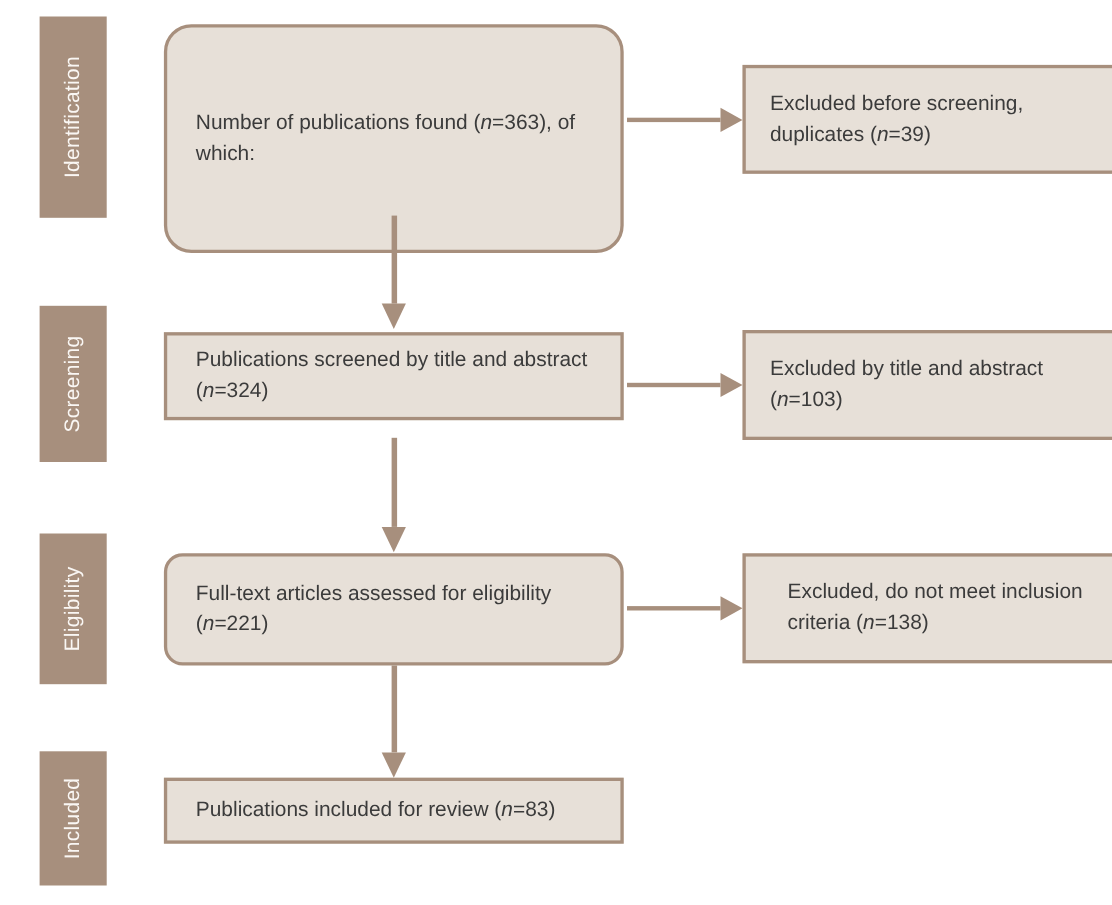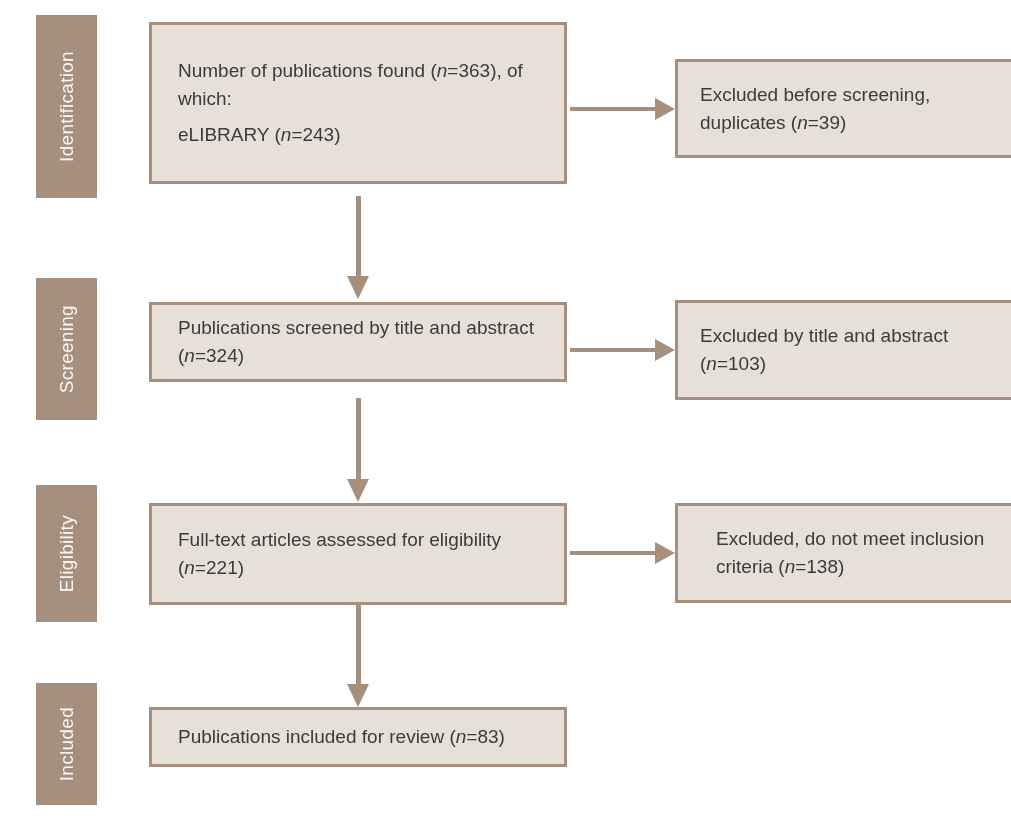--- a/index.html
+++ b/index.html
@@ -52,23 +52,23 @@
     border: 3px solid var(--border);
     display: flex;
     flex-direction: column;
     justify-content: center;
     font-size: 19px;
     line-height: 28px;
   }
   .flowbox p { margin: 0; }
   .flowbox p + p { margin-top: 8px; }
   .main-box { left: 149px; width: 418px; padding: 6px 20px 6px 26px; }
-  .main-1 { top: 22px;  height: 162px; }
+  .main-1 { top: 22px;  height: 208px; border-radius: 25px; }
   .main-2 { top: 302px; height: 80px; }
-  .main-3 { top: 503px; height: 102px; }
+  .main-3 { top: 503px; height: 102px; border-radius: 17px; }
   .main-4 { top: 707px; height: 60px; }
   .side-box { left: 675px; width: 356px; padding: 6px 16px 6px 22px; }
   .side-1 { top: 59px;  height: 99px; }
   .side-2 { top: 300px; height: 100px; align-items: center; }
   .side-3 { top: 503px; height: 100px; padding-left: 38px; }
 
   
   .arrow-v {
     position: absolute;
     left: 356px;
@@ -125,21 +125,20 @@
   </div>
   <div class="band band-eligibility">
     <span class="band-label">Eligibility</span>
   </div>
   <div class="band band-included">
     <span class="band-label">Included</span>
   </div>
 
   <div class="flowbox main-box main-1">
     <p>Number of publications found (<i>n</i>=363), of which:</p>
-    <p>eLIBRARY (<i>n</i>=243)</p>
   </div>
   <div class="flowbox main-box main-2">
     <p>Publications screened by title and abstract (<i>n</i>=324)</p>
   </div>
   <div class="flowbox main-box main-3">
     <p>Full-text articles assessed for eligibility (<i>n</i>=221)</p>
   </div>
   <div class="flowbox main-box main-4">
     <p>Publications included for review (<i>n</i>=83)</p>
   </div>

